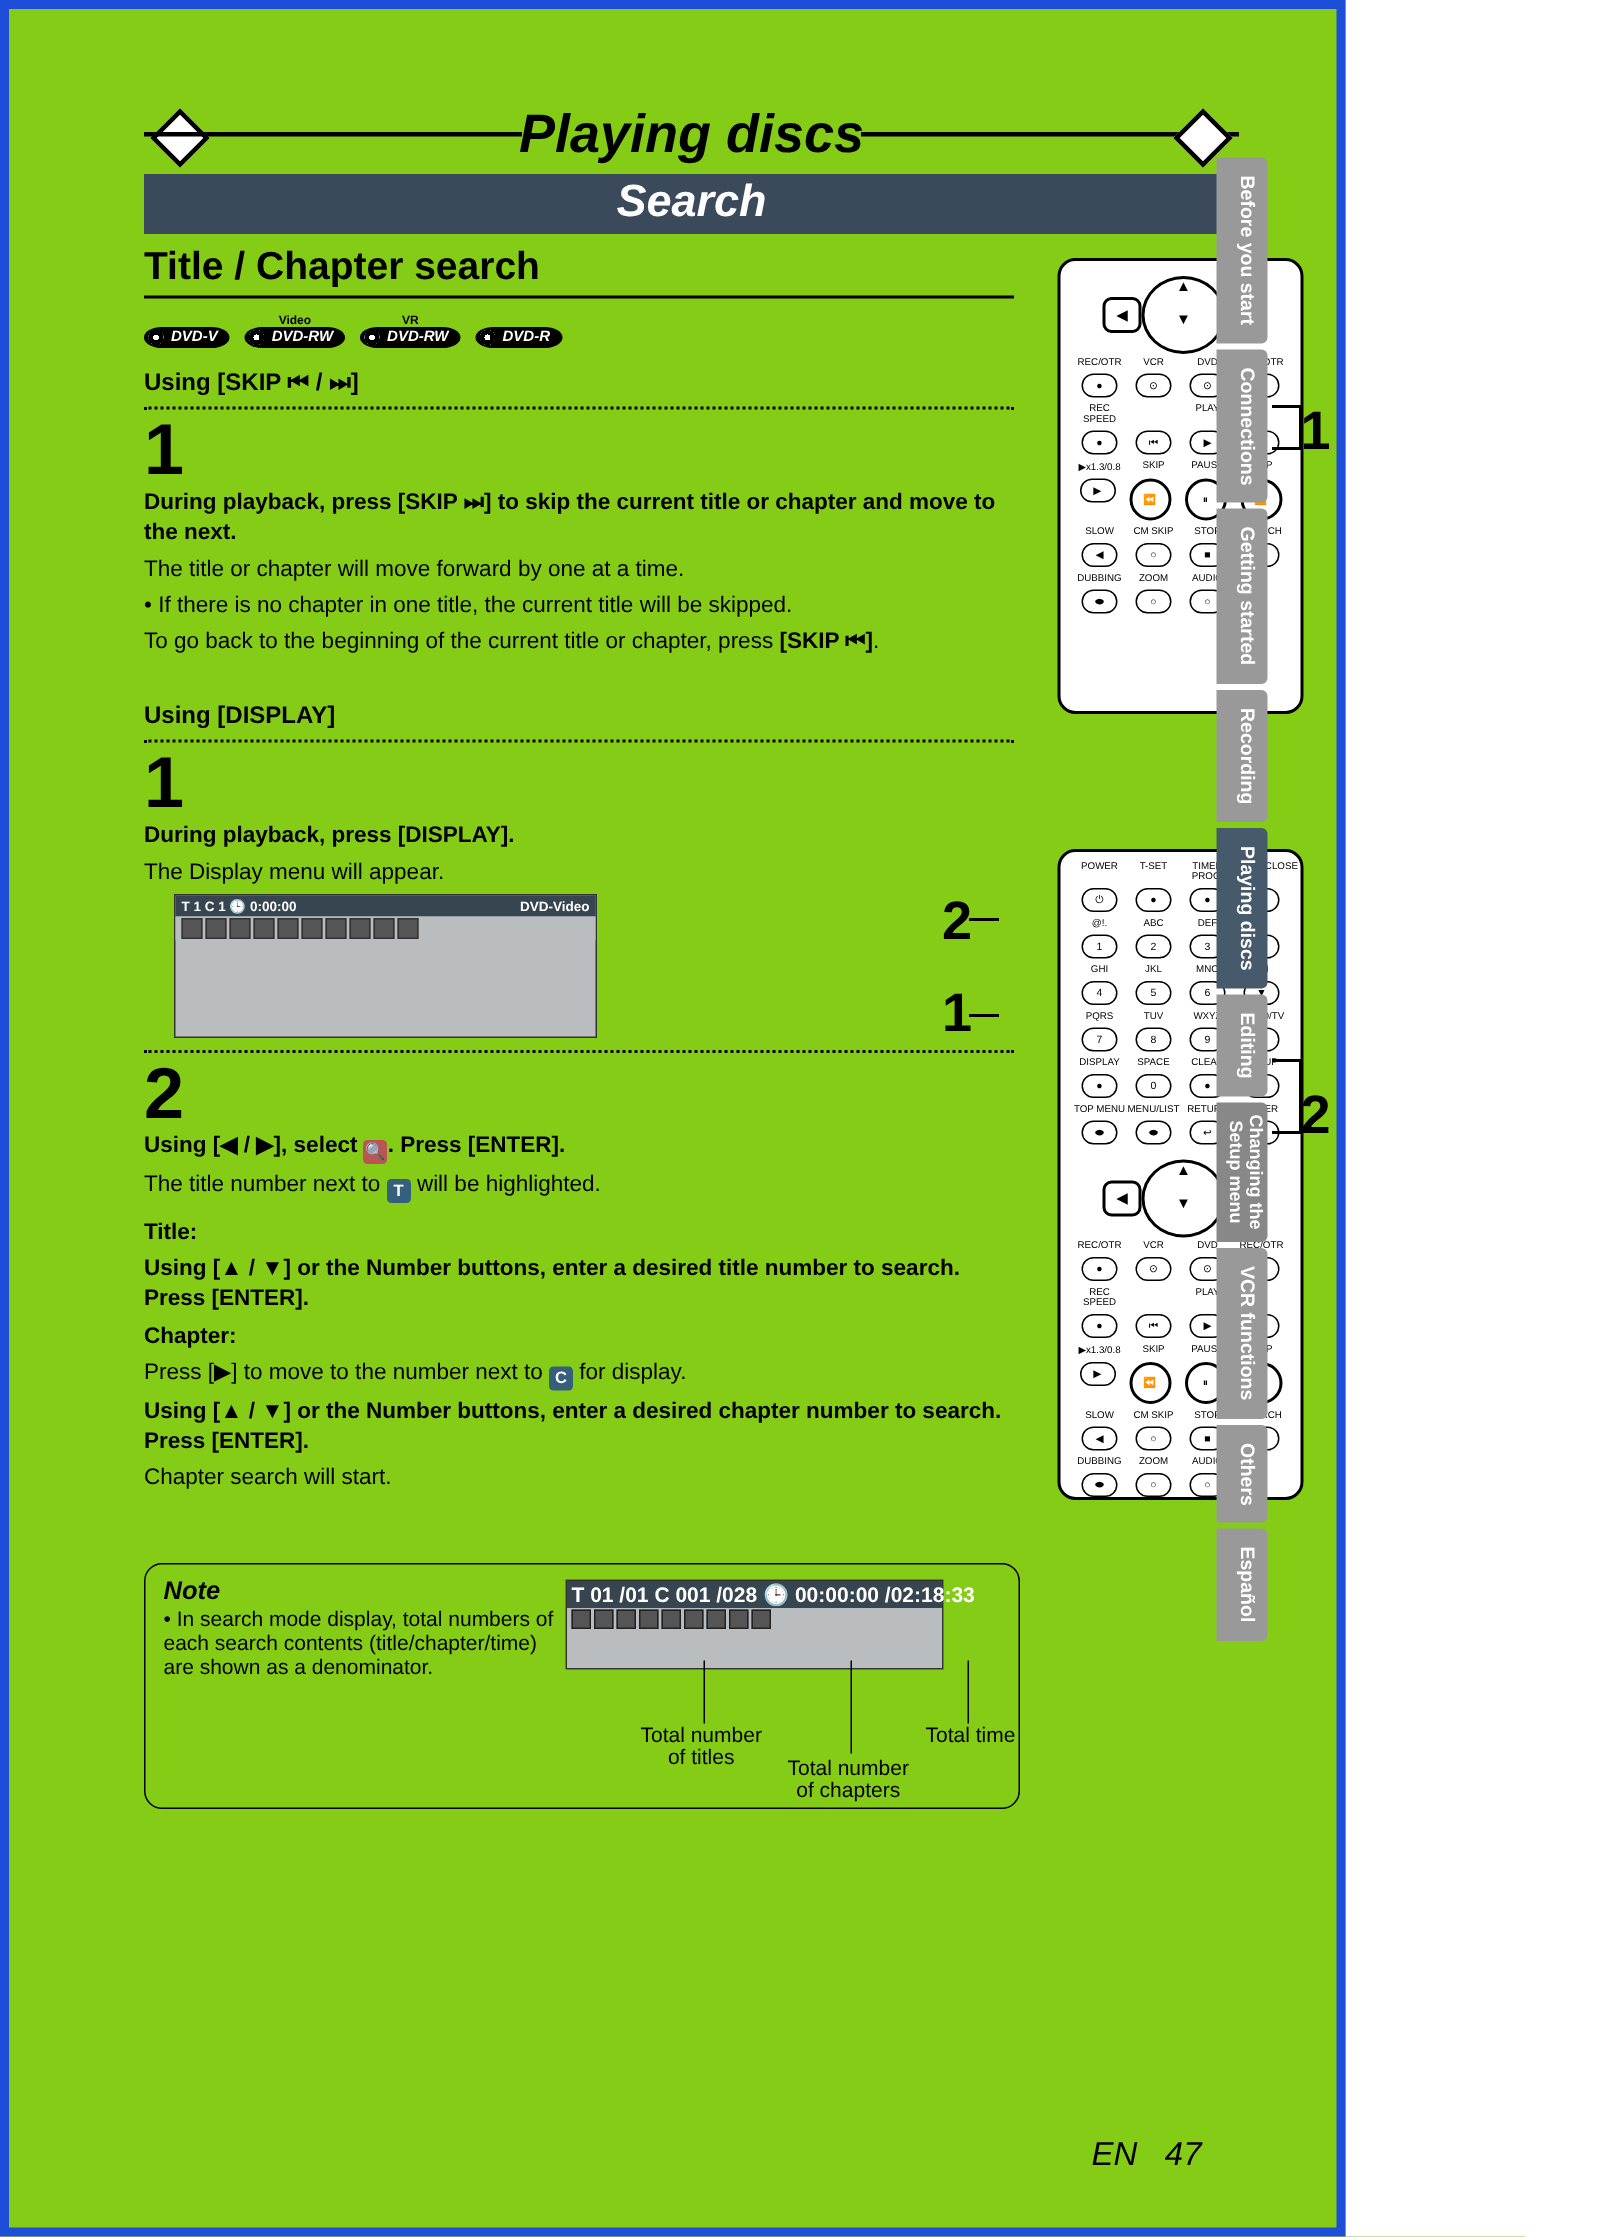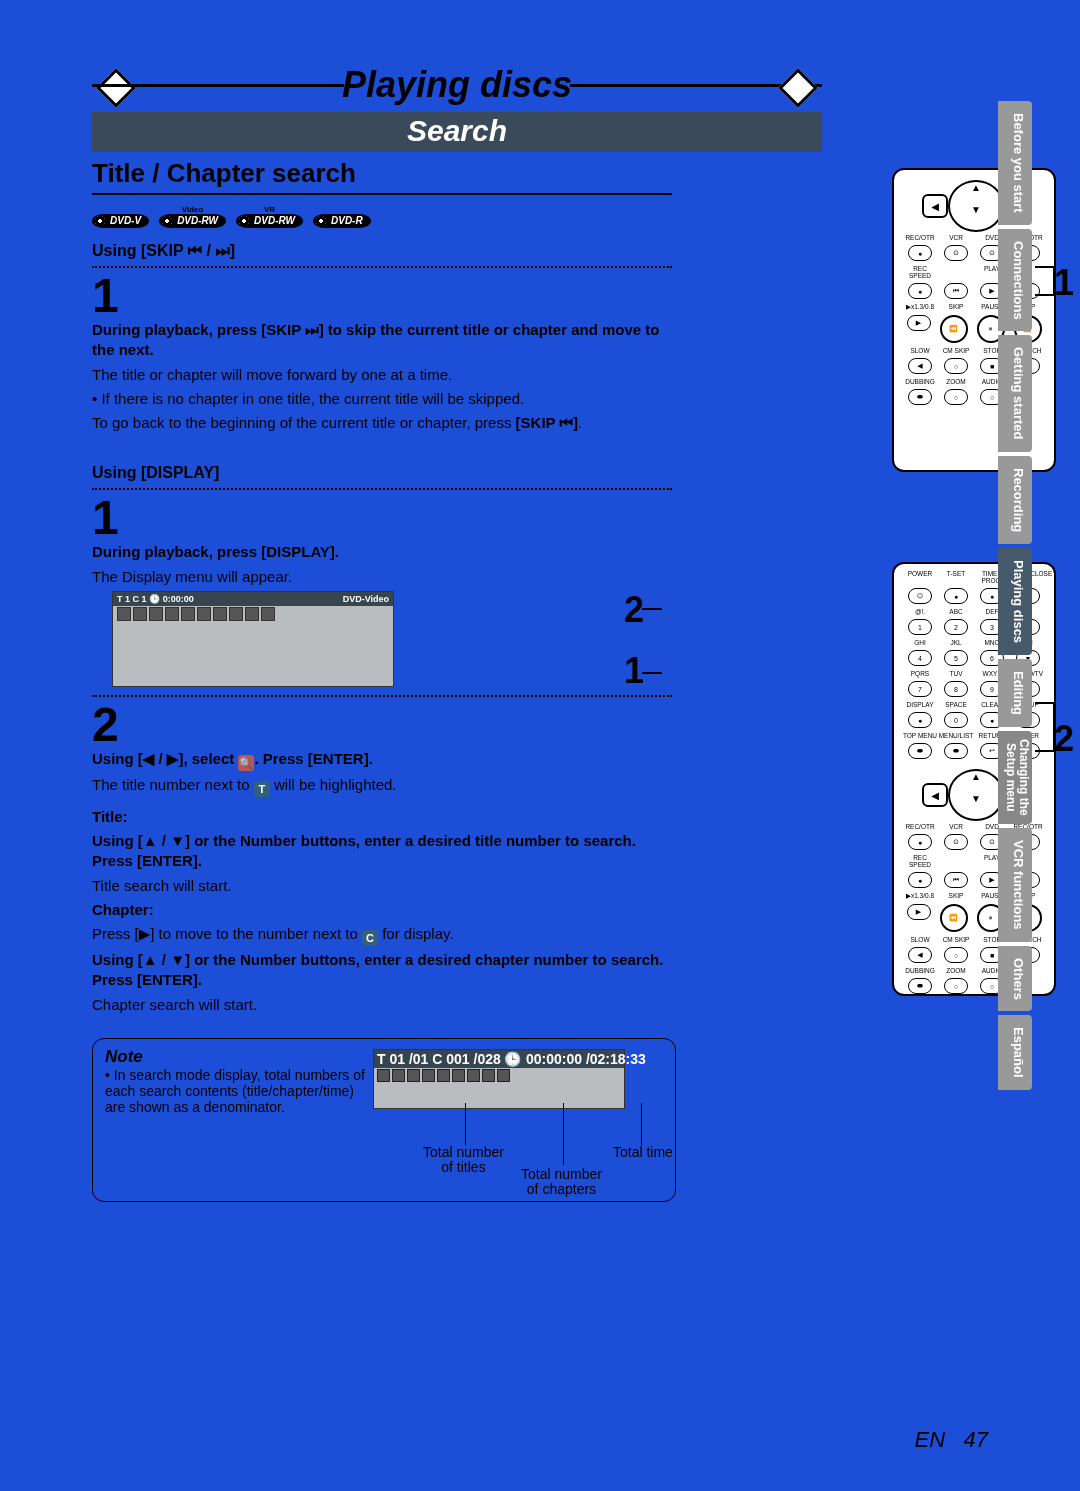--- a/index.html
+++ b/index.html
@@ -2,26 +2,26 @@
 <html><head>
 <meta charset="utf-8">
 <style>
   body {
     margin: 0;
     background: #fff;
     font-family: Arial, Helvetica, sans-serif;
     color: #000;
   }
   .page {
-    width: 1080px;
+    width: 897px;
     height: 1491px;
     position: relative;
     box-sizing: border-box;
-    border: 2px solid #1d4ed8;
-    background: #1d4ed8;
+    border: 6px solid #1d4ed8;
+    background: #84cc16;
   }
   .content {
     position: absolute;
     left: 90px;
     top: 62px;
     width: 730px;
   }
   
   .title-banner {
     position: relative;
@@ -346,21 +346,20 @@
       <div class="dot-sep"></div>
       <div class="bignum">2</div>
       <p class="body-text">
         <b><span>Using [◀ / ▶], select </span></b><span class="inline-icon orange">🔍</span><b><span>. Press [ENTER].</span></b>
       </p>
       <p class="body-text">
         <span>The title number next to </span><span class="inline-icon blue">T</span><span> will be highlighted.</span>
       </p>
       <p class="body-text" style="margin-top:10px"><b>Title:</b></p>
       <p class="body-text"><b>Using [▲ / ▼] or the Number buttons, enter a desired title number to search. Press [ENTER].</b></p>
-      <p class="body-text">Title search will start.</p>
       <p class="body-text"><b>Chapter:</b></p>
       <p class="body-text">
         <span>Press [▶] to move to the number next to </span><span class="inline-icon blue">C</span><span> for display.</span>
       </p>
       <p class="body-text"><b>Using [▲ / ▼] or the Number buttons, enter a desired chapter number to search. Press [ENTER].</b></p>
       <p class="body-text">Chapter search will start.</p>
     </div>
   </div>
 
   <div class="remote remote1">

